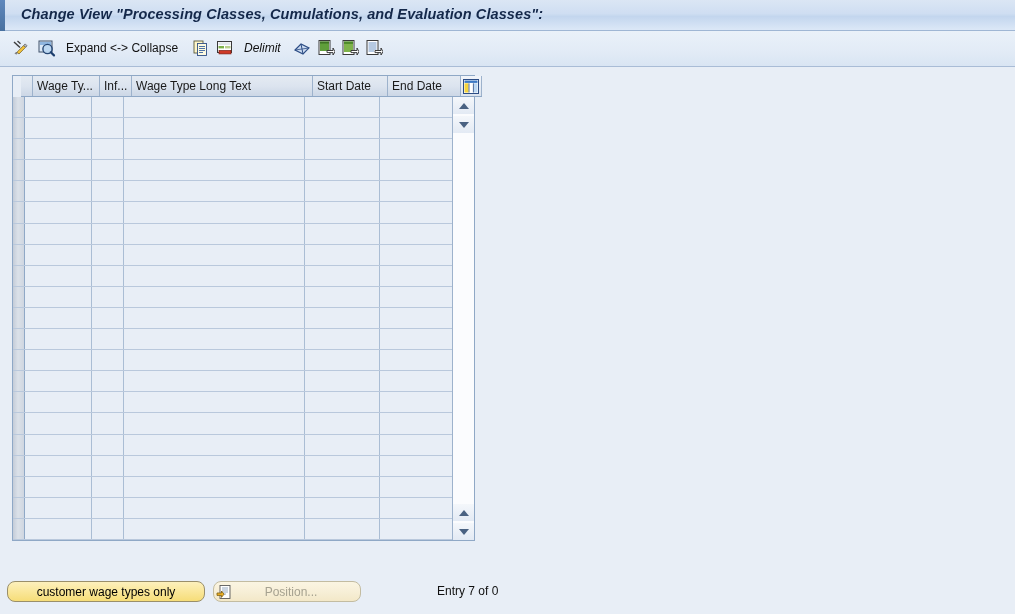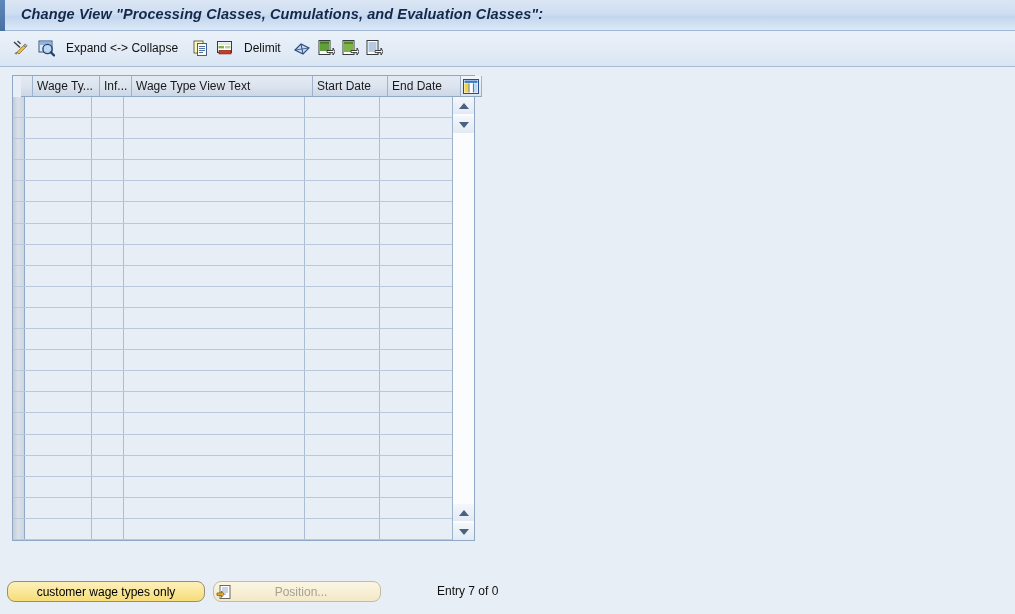--- a/index.html
+++ b/index.html
@@ -227,21 +227,21 @@
   .btn-yellow {
     left: 7px;
     top: 581px;
     width: 198px;
     background: linear-gradient(to bottom,#fdf0bc 0%,#fae79a 50%,#f6dd78 100%);
     color: #000;
   }
   .btn-position {
     left: 213px;
     top: 581px;
-    width: 168px;
+    width: 148px;
     background: linear-gradient(to bottom,#fbf5e2 0%,#f7efd7 50%,#f3e8c8 100%);
     color: #a6a290;
     border: 1px solid #c3bca1;
     justify-content: flex-start;
     padding-left: 2px;
   }
   .btn-position .lbl {
     flex: 1;
     text-align: center;
     padding-right: 10px;
@@ -312,21 +312,21 @@
         <svg class="icon-svg" width="18" height="18" viewBox="0 0 18 18">
           <rect x="1.5" y="2.5" width="14" height="11" fill="#ffffff" stroke="#3a3a3a" stroke-width="1"></rect>
           <rect x="2.5" y="3.5" width="12" height="2.6" fill="#e2e6ea"></rect>
           <rect x="2.5" y="7" width="5.5" height="2.4" fill="#7fb34a"></rect>
           <rect x="9" y="7" width="5.5" height="2.4" fill="#b9d08c"></rect>
           <rect x="3" y="11.5" width="12" height="3.4" fill="#cf3a27" stroke="#7e1d12" stroke-width=".7"></rect>
         </svg>
       </span>
     </div>
 
-    <div class="tb-item" style="left:240px;">
+    <div class="tb-item" style="left:240px;font-style:italic;">
       <span class="tb-label">Delimit</span>
     </div>
 
     <div class="tb-item" style="left:290px; width:24px;">
       <span>
         <svg class="icon-svg" width="20" height="18" viewBox="0 0 20 18">
           <path d="M3 11 L9 5 L17 9 L11 15 Z" fill="#c9d9ef" stroke="#2c4d85" stroke-width="1.1"></path>
           <path d="M9 5 L11 15" stroke="#2c4d85" stroke-width="1"></path>
           <path d="M3 11 L17 9" stroke="#2c4d85" stroke-width=".8"></path>
         </svg>
@@ -377,21 +377,21 @@
 <div class="watermark">
   <span class="wm-c">©</span><span>www.tutorialkart.com</span>
 </div>
 
 <div class="grid">
 
   <div class="grid-head">
     <div class="hcell sel"></div>
     <div class="hcell c0">Wage Ty...</div>
     <div class="hcell c1">Inf...</div>
-    <div class="hcell c2">Wage Type View Text</div>
+    <div class="hcell c2">Wage Type Long Text</div>
     <div class="hcell c3">Start Date</div>
     <div class="hcell c4">End Date</div>
     <div class="hcell cfg">
       <span>
         <svg class="icon-svg" width="16" height="15" viewBox="0 0 16 15">
           <rect x="0.5" y="0.5" width="15" height="14" fill="#ffffff" stroke="#2c4d85" stroke-width="1"></rect>
           <rect x="1.5" y="1.5" width="13" height="2.4" fill="#3b78c4"></rect>
           <rect x="1.5" y="4.3" width="4" height="9.2" fill="#f5d43c"></rect>
           <rect x="6" y="4.3" width="4" height="9.2" fill="#ffffff"></rect>
           <rect x="10.4" y="4.3" width="4.1" height="9.2" fill="#bcd8f2"></rect>

